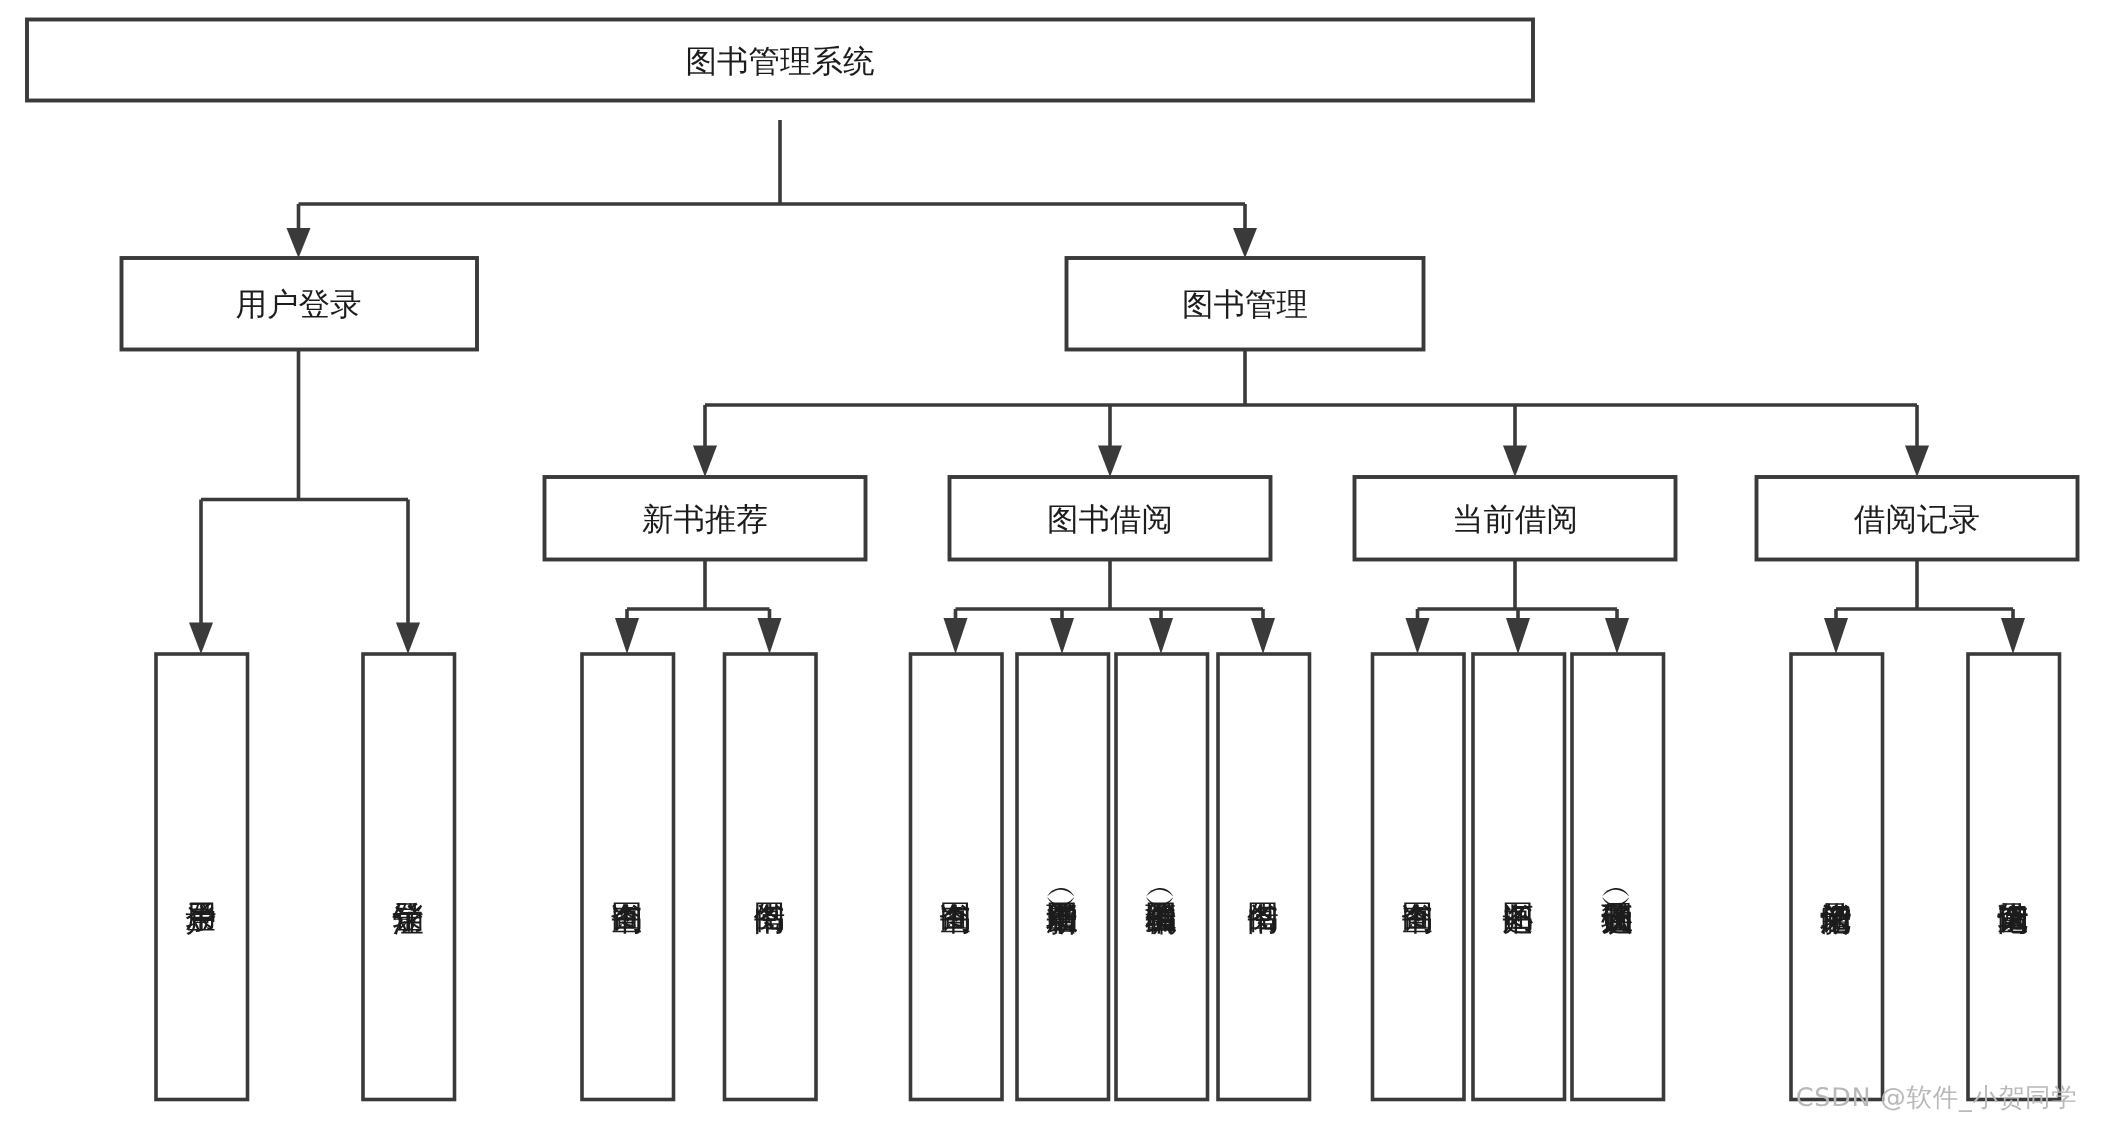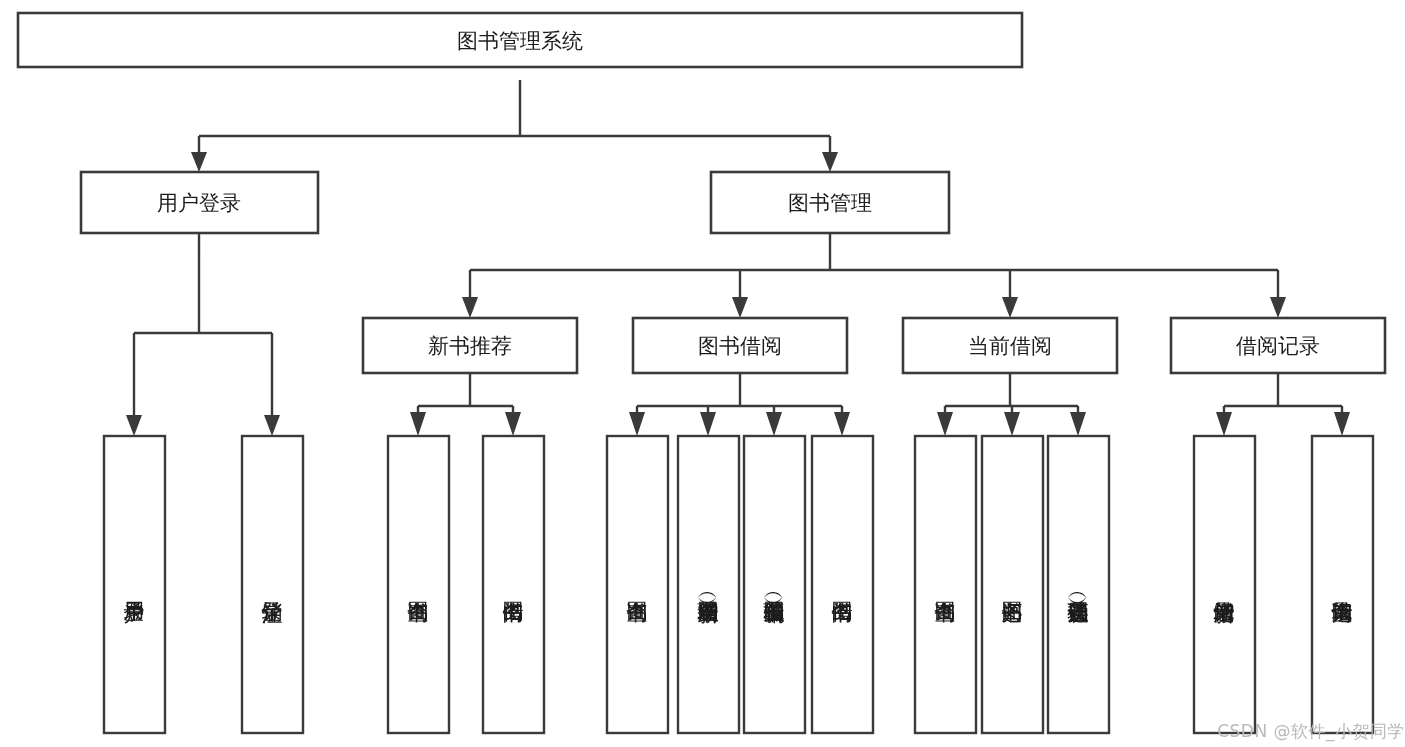--- a/index.html
+++ b/index.html
@@ -58,21 +58,21 @@
     font-family: "DejaVu Sans", "Liberation Sans", sans-serif;
     font-size: 21px;
     fill: #1c1c1c;
     text-anchor: middle;
     dominant-baseline: central;
     writing-mode: vertical-rl;
     glyph-orientation-vertical: 0;
   }
   .watermark-text {
     position: absolute;
-    right: 0;
+    right: 20px;
     bottom: 4px;
     font-family: "DejaVu Sans", "Liberation Sans", sans-serif;
     font-size: 17px;
     color: #b9b9b9;
     white-space: nowrap;
     letter-spacing: 0.5px;
     user-select: none;
   }
 </style>
 </head>

